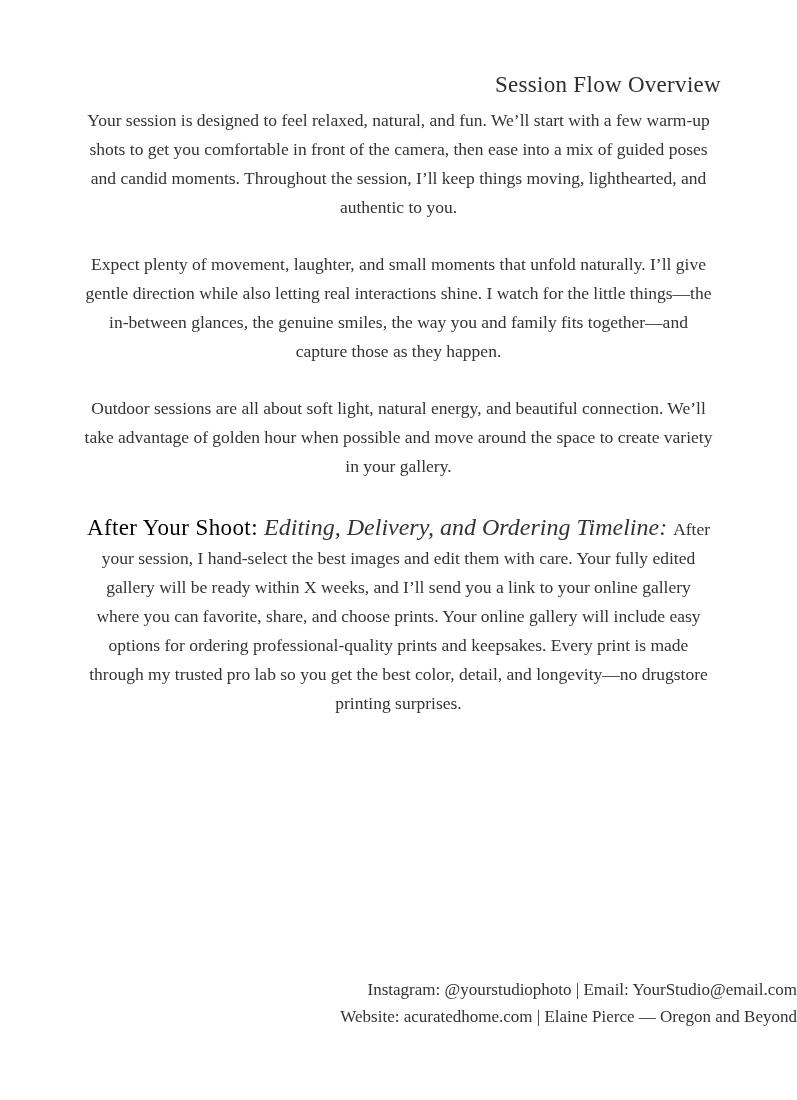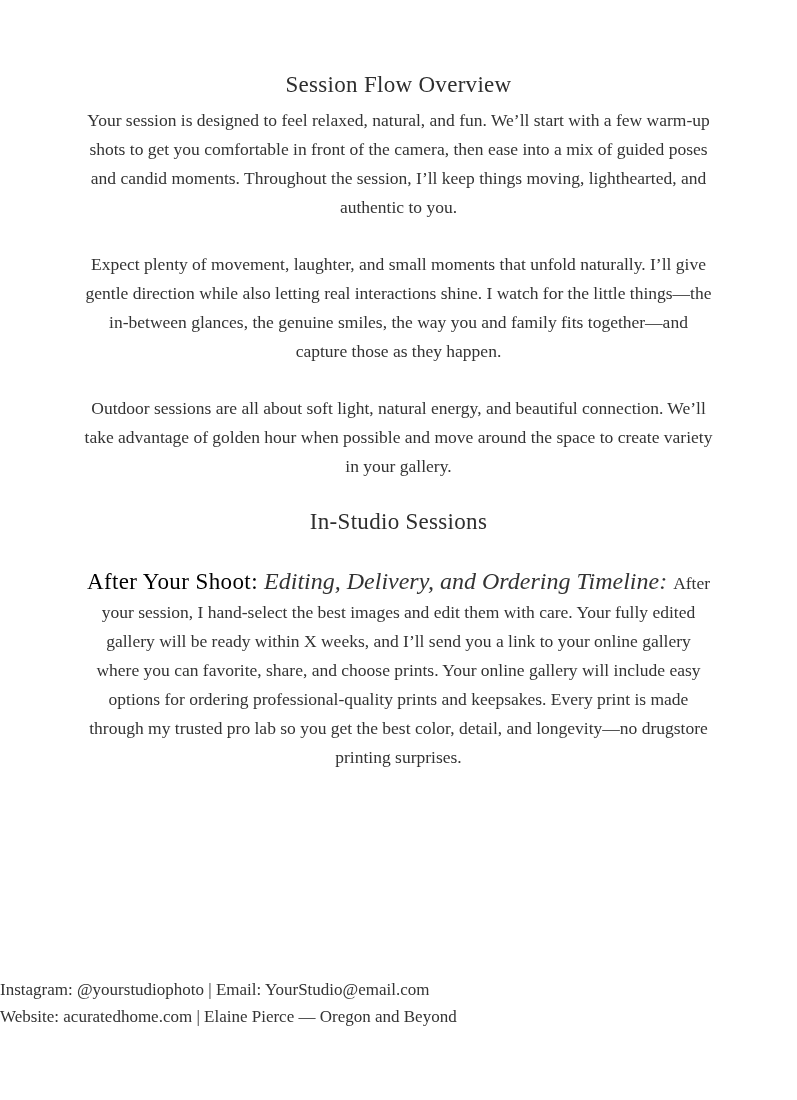--- a/index.html
+++ b/index.html
@@ -25,20 +25,21 @@
   }
   .section {
     margin: 0 0 28px 0;
   }
   .heading {
     font-size: 23px;
     font-weight: 400;
     letter-spacing: 0.3px;
     margin: 0 0 7px 0;
     color: #2e2e2e;
+    text-align: right;
   }
   .body-text {
     font-size: 17.5px;
     line-height: 29px;
     margin: 8px;
     color: #333333;
   }
   .after-section {
     margin-top: 32px;
   }
@@ -49,21 +50,21 @@
   }
   .after-subtitle {
     font-style: italic;
     font-size: 24px;
   }
   .footer {
     position: absolute;
     top: 976px;
     left: 0;
     width: 797px;
-    text-align: left;
+    text-align: right;
     font-size: 17px;
     line-height: 27px;
     color: #333333;
   }
   .footer p {
     margin: 0;
   }
 </style>
 </head>
 <body>
@@ -78,21 +79,20 @@
 
     <section class="section">
       <p class="body-text">Expect plenty of movement, laughter, and small moments that unfold naturally. I’ll give gentle direction while also letting real interactions shine. I watch for the little things—the in-between glances, the genuine smiles, the way you and family fits together—and capture those as they happen.</p>
     </section>
 
     <section class="section">
       <p class="body-text">Outdoor sessions are all about soft light, natural energy, and beautiful connection. We’ll take advantage of golden hour when possible and move around the space to create variety in your gallery.</p>
     </section>
 
     <section class="section">
-      <h2 class="heading">In-Studio Sessions</h2>
     </section>
 
     <section class="section after-section">
       <p class="body-text"><span class="after-lead">After Your Shoot: </span><span class="after-subtitle">Editing, Delivery, and Ordering Timeline: </span><span>After your session, I hand-select the best images and edit them with care. Your fully edited gallery will be ready within X weeks, and I’ll send you a link to your online gallery where you can favorite, share, and choose prints. Your online gallery will include easy options for ordering professional-quality prints and keepsakes. Every print is made through my trusted pro lab so you get the best color, detail, and longevity—no drugstore printing surprises.</span></p>
     </section>
 
   </main>
 
   <footer class="footer">
     <p>Instagram: @yourstudiophoto | Email: YourStudio@email.com</p>

